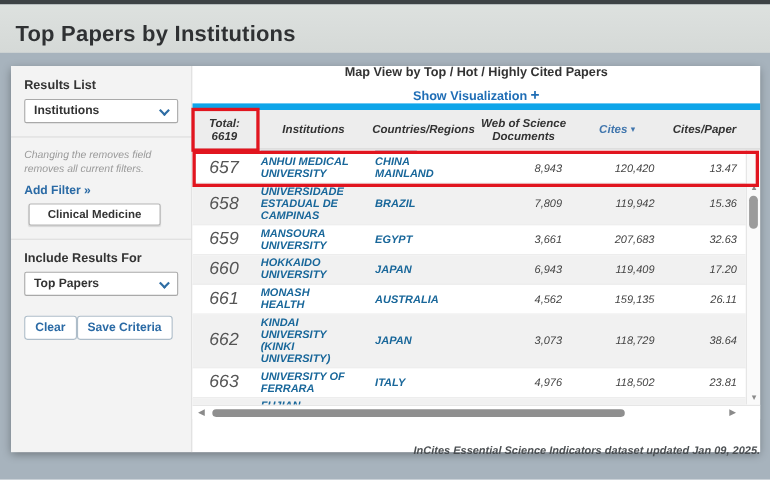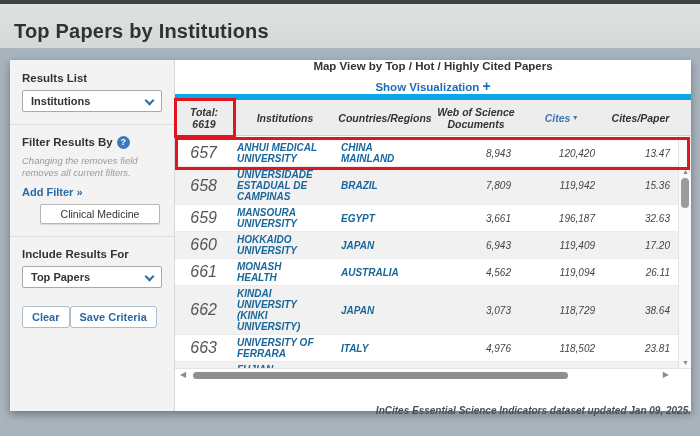--- a/index.html
+++ b/index.html
@@ -23,22 +23,22 @@
     color:#333; cursor:pointer; margin-bottom:4px; }
   .chev { position:absolute; right:8px; top:6px; width:7px; height:7px;
     border-right:2px solid #2e6da4; border-bottom:2px solid #2e6da4; transform:rotate(45deg); }
   .sb-divider { border-top:1px solid #dcdcdc; margin:12px -12px 11px -12px; }
   .help-circle { display:inline-block; width:13px; height:13px; border-radius:50%;
     background:#3a7ab8; color:#fff; font-size:9px; font-weight:bold; text-align:center;
     line-height:13px; vertical-align:1px; margin-left:4px; cursor:pointer; }
   .sb-note { font-style:italic; color:#9a9a9a; font-size:9.5px; line-height:12px; margin:6px 0 7px 0; }
   .add-filter { color:#2a6aa5; font-weight:bold; font-size:11px; cursor:pointer; margin-bottom:6px; }
   .filter-chip { background:#fff; border:1px solid #b5b5b5; border-radius:2px; height:20px;
-    line-height:18px; text-align:center; font-weight:normal; font-size:10.5px; color:#333;
-    width:120px; margin-left:18px; box-shadow:0 1px 1px rgba(0,0,0,.12); cursor:pointer; }
+    line-height:18px; text-align:center; font-weight:bold; font-size:10.5px; color:#333;
+    width:120px; margin-left:4px; box-shadow:0 1px 1px rgba(0,0,0,.12); cursor:pointer; }
   .sb-buttons { margin-top:18px; display:flex; }
   .sb-btn { background:#fff; border:1px solid #aebdc9; border-radius:3px; color:#2a6aa5;
     font-weight:bold; font-size:11px; padding:4px 9px; cursor:pointer; }
 
   
   .main { flex:1; display:flex; flex-direction:column; position:relative; background:#fff; }
   .bar { display:flex; justify-content:space-between; align-items:center; padding:0 14px; }
   .map-bar { height:40px; border-bottom:6px solid #0ea5e9;flex-direction:column; }
   .report-bar { height:30px; border-bottom:1px solid #e2e2e2; }
   .bar-label { font-weight:bold; font-size:11.5px; color:#333; }
@@ -99,23 +99,20 @@
 
   <div class="sidebar">
     <div class="sb-label">Results List</div>
     <div class="sb-select">
       <span>Institutions</span>
       <span class="chev"></span>
     </div>
 
     <div class="sb-divider"></div>
 
-    <div class="sb-label">
-      <span>Filter Results By</span><span class="help-circle">?</span>
-    </div>
     <div class="sb-note">Changing the removes field removes all current filters.</div>
     <div class="add-filter">Add Filter »</div>
     <div class="filter-chip">Clinical Medicine</div>
 
     <div class="sb-divider"></div>
 
     <div class="sb-label">Include Results For</div>
     <div class="sb-select">
       <span>Top Papers</span>
       <span class="chev"></span>
@@ -182,39 +179,39 @@
               <div class="cell-num">7,809</div>
               <div class="cell-num">119,942</div>
               <div class="cell-num">15.36</div>
             </div>
             <div class="trow">
               <div class="cell-rank">659</div>
               <div class="cell-inst">MANSOURA
 UNIVERSITY</div>
               <div class="cell-country">EGYPT</div>
               <div class="cell-num">3,661</div>
-              <div class="cell-num">196,187</div>
+              <div class="cell-num">207,683</div>
               <div class="cell-num">32.63</div>
             </div>
             <div class="trow stripe">
               <div class="cell-rank">660</div>
               <div class="cell-inst">HOKKAIDO
 UNIVERSITY</div>
               <div class="cell-country">JAPAN</div>
               <div class="cell-num">6,943</div>
               <div class="cell-num">119,409</div>
               <div class="cell-num">17.20</div>
             </div>
             <div class="trow">
               <div class="cell-rank">661</div>
               <div class="cell-inst">MONASH
 HEALTH</div>
               <div class="cell-country">AUSTRALIA</div>
               <div class="cell-num">4,562</div>
-              <div class="cell-num">119,094</div>
+              <div class="cell-num">159,135</div>
               <div class="cell-num">26.11</div>
             </div>
             <div class="trow stripe">
               <div class="cell-rank">662</div>
               <div class="cell-inst">KINDAI
 UNIVERSITY
 (KINKI
 UNIVERSITY)</div>
               <div class="cell-country">JAPAN</div>
               <div class="cell-num">3,073</div>

